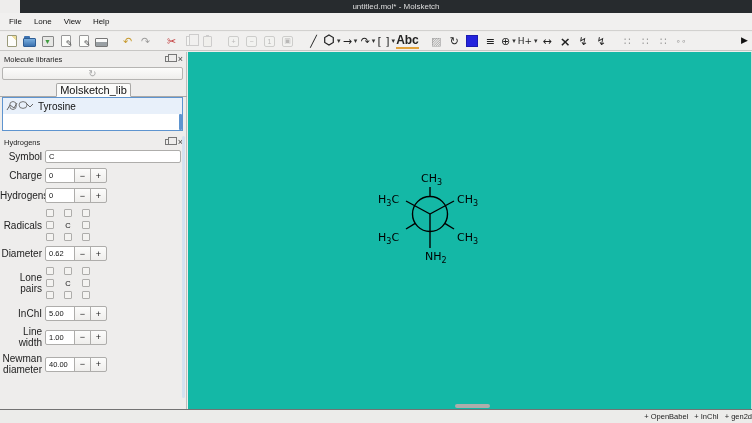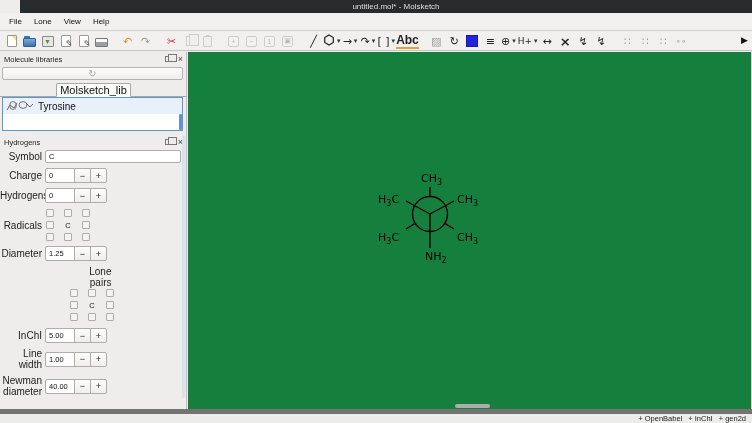--- a/index.html
+++ b/index.html
@@ -73,27 +73,27 @@
   .grid3 { display:grid; grid-template-columns:repeat(3,10px); grid-template-rows:repeat(3,10px); column-gap:8px; row-gap:2px; align-items:center; justify-items:center; }
   .cbx { width:8px; height:8px; border:1px solid #aeadab; border-radius:1px; background:#f4f3f1; }
   .grid-c { font-size:7.5px; color:#111; }
 
   .coords-box { position:absolute; left:4px; top:314px; width:177px; height:37px; background:#fff; border:1px solid #aeadab; }
   .coords-table { border-collapse:collapse; }
   .coords-table th { width:48px; height:12px; font-size:7px; font-weight:normal; color:#333; background:#f4f3f1; border:1px solid #d4d3d1; text-align:center; }
   .coords-table td { width:48px; height:12px; font-size:7.5px; color:#111; border:1px solid #d4d3d1; padding-left:3px; }
 
   
-  .canvas { position:absolute; left:188px; top:52px; width:564px; height:357px; background:#15803d; border-right:1px solid #d8d7d5; }
+  .canvas { position:absolute; left:188px; top:52px; width:564px; height:357px; background:#14b8a6; border-right:1px solid #d8d7d5; }
   .mlabel { position:absolute; font-size:11px; color:#000; white-space:nowrap; font-family:"DejaVu Sans",sans-serif; }
   .mlabel sub { font-size:8px; }
   .hscroll-thumb { position:absolute; left:267px; bottom:1px; width:35px; height:4px; background:#aeadab; border-radius:2px; }
 
   
-  .statusbar { position:absolute; left:0; bottom:0; width:752px; height:14px; background:#ececea; border-top:5px solid #737373; display:flex; align-items:center; justify-content:flex-end; padding-right:6px; }
+  .statusbar { position:absolute; left:0; bottom:0; width:752px; height:14px; background:#ececea; border-top:1px solid #737373; display:flex; align-items:center; justify-content:flex-end; }
   .statusbar span { font-size:7.5px; color:#222; margin-left:6px; }
 </style>
 </head>
 <body>
 
 <div class="window">
 
   <div class="titlebar">
     <span>untitled.mol* - Molsketch</span>
     <span class="close">x</span>
@@ -301,26 +301,26 @@
             <span class="grid-c">C</span>
             <span class="cbx"></span>
             <span class="cbx"></span>
             <span class="cbx"></span>
             <span class="cbx"></span>
           </div>
         </div>
         <div class="prow">
           <div class="plabel">Diameter</div>
           <div class="spin">
-            <div class="val">1.25</div>
-            <div class="btn">−</div>
-            <div class="btn plus">+</div>
-          </div>
-        </div>
-        <div class="prow" style="margin-bottom: 6px; flex-direction: column;">
+            <div class="val">0.62</div>
+            <div class="btn">−</div>
+            <div class="btn plus">+</div>
+          </div>
+        </div>
+        <div class="prow" style="margin-bottom: 6px;">
           <div class="plabel">Lone pairs</div>
           <div class="grid3">
             <span class="cbx"></span>
             <span class="cbx"></span>
             <span class="cbx"></span>
             <span class="cbx"></span>
             <span class="grid-c">C</span>
             <span class="cbx"></span>
             <span class="cbx"></span>
             <span class="cbx"></span>

